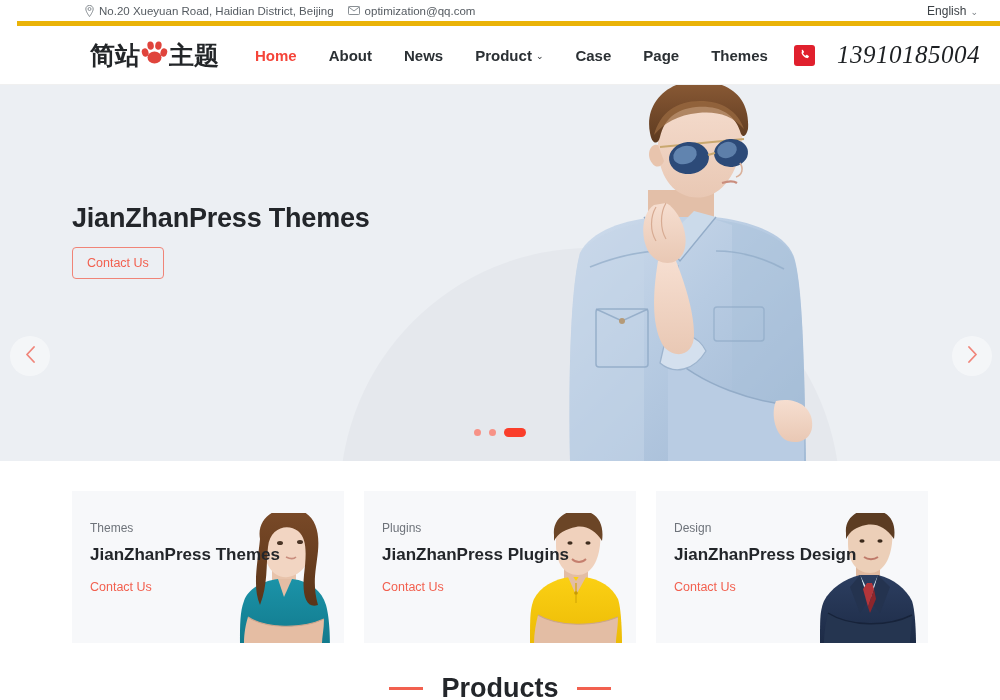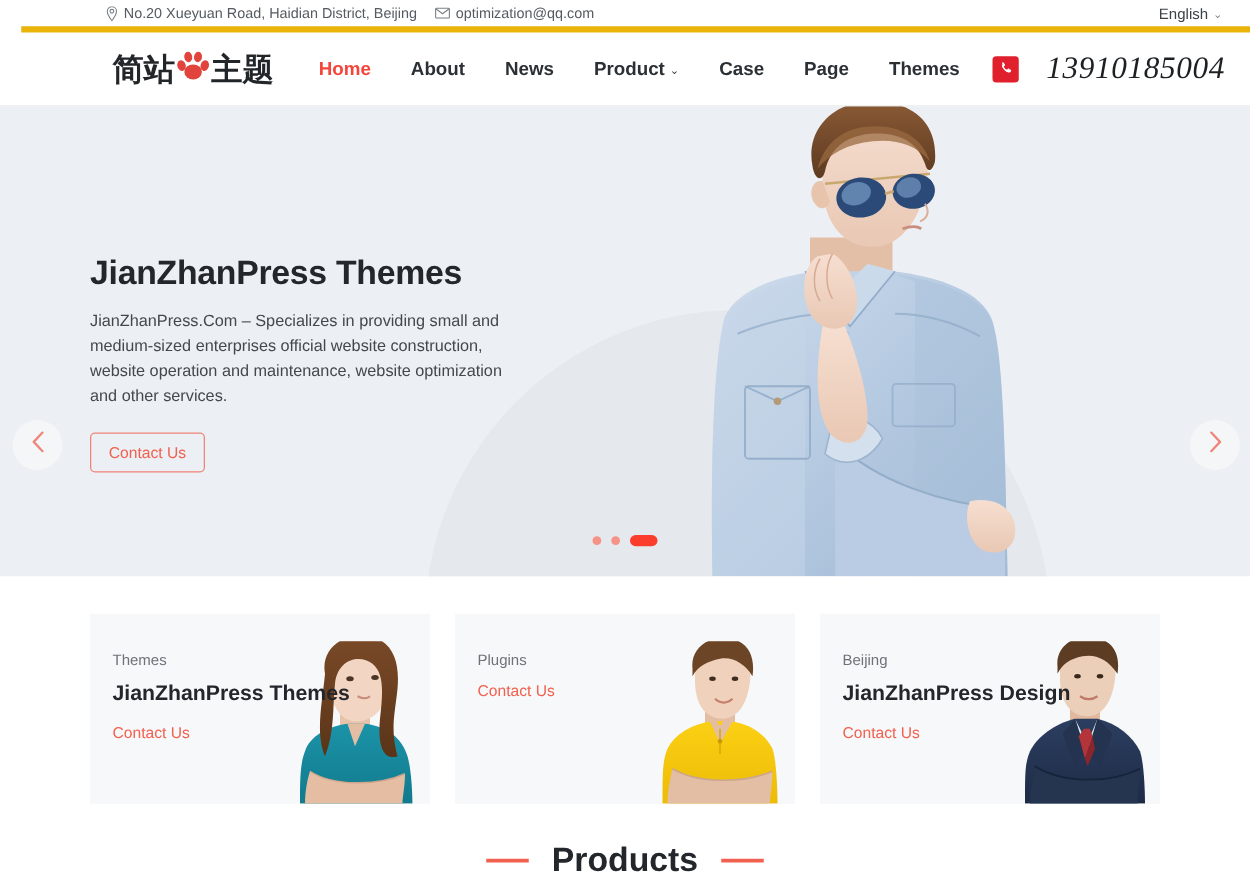--- a/index.html
+++ b/index.html
@@ -305,21 +305,20 @@
       <ellipse cx="167" cy="70" rx="12" ry="9" fill="#7ea3cc" opacity="0.65" transform="rotate(-18 167 70)"></ellipse>
       <ellipse cx="209" cy="65" rx="10" ry="8" fill="#7ea3cc" opacity="0.6" transform="rotate(-18 209 65)"></ellipse>
       <path d="M190 70 L 197 68" stroke="#c9a86f" stroke-width="2.2" fill="none"></path>
 
       <path d="M222 78 C 226 84 224 90 218 92" fill="none" stroke="#d9b09a" stroke-width="1.6"></path>
       <path d="M204 98 C 210 96 216 96 219 98" fill="none" stroke="#c98d7d" stroke-width="2.2"></path>
     </svg>
 
     <div class="hero-inner">
       <div class="hero-title">JianZhanPress Themes</div>
-      <div class="hero-desc">JianZhanPress.Com – Specializes in providing small and medium-sized enterprises official website construction, website operation and maintenance, website optimization and other services.</div>
       <button class="hero-btn">Contact Us</button>
     </div>
 
     <div class="arrow left">
       <span>
         <svg width="11" height="17" viewBox="0 0 11 17">
             <path d="M9 1 L2 8.5 L9 16" fill="none" stroke="#f0857a" stroke-width="1.8" stroke-linecap="round" stroke-linejoin="round"></path>
           </svg>
       </span>
     </div>
@@ -366,20 +365,21 @@
         <path d="M34 26 C 30 4 52 -8 70 -4 C 88 0 94 16 92 38 C 90 58 86 70 92 92 C 80 96 76 82 78 62 C 80 44 82 26 72 18 C 62 10 44 14 42 34 C 40 52 42 72 34 92 C 26 74 32 48 34 26 Z" fill="url(#hair2)"></path>
         <ellipse cx="54" cy="30" rx="3" ry="2" fill="#4a3526"></ellipse>
         <ellipse cx="74" cy="29" rx="3" ry="2" fill="#4a3526"></ellipse>
         <path d="M60 44 C 64 46 68 46 70 44" fill="none" stroke="#c98d7d" stroke-width="1.6"></path>
       </svg>
     </div>
 
     <div class="card">
       <div class="card-body">
         <div class="card-kicker">Plugins</div>
+        <div class="card-title">JianZhanPress Plugins</div>
         <a href="#" class="card-link">Contact Us</a>
       </div>
       <svg class="card-photo" viewBox="0 0 110 130" preserveAspectRatio="xMidYMax meet">
         <defs>
           <linearGradient id="yel" x1="0" y1="0" x2="0" y2="1">
               <stop offset="0%" stop-color="#fbd014"></stop>
               <stop offset="100%" stop-color="#ecbb06"></stop>
             </linearGradient>
         </defs>
         <path d="M46 50 L70 50 L70 70 L46 70 Z" fill="#e3bda4"></path>
@@ -392,21 +392,21 @@
         <path d="M38 22 C 38 6 50 -2 64 0 C 78 2 84 14 82 32 C 80 50 72 62 60 62 C 46 62 38 50 38 32 Z" fill="#f0d1bc"></path>
         <path d="M36 22 C 34 4 52 -6 68 -2 C 82 2 86 14 84 28 C 78 18 68 12 58 14 C 48 16 40 20 36 28 Z" fill="#6b4526"></path>
         <ellipse cx="52" cy="30" rx="2.6" ry="1.8" fill="#3f2d1f"></ellipse>
         <ellipse cx="70" cy="30" rx="2.6" ry="1.8" fill="#3f2d1f"></ellipse>
         <path d="M54 46 C 58 50 64 50 68 46" fill="none" stroke="#c57f6e" stroke-width="1.8"></path>
       </svg>
     </div>
 
     <div class="card">
       <div class="card-body">
-        <div class="card-kicker">Beijing</div>
+        <div class="card-kicker">Design</div>
         <div class="card-title">JianZhanPress Design</div>
         <a href="#" class="card-link">Contact Us</a>
       </div>
       <svg class="card-photo" viewBox="0 0 110 130" preserveAspectRatio="xMidYMax meet">
         <defs>
           <linearGradient id="navy" x1="0" y1="0" x2="0" y2="1">
               <stop offset="0%" stop-color="#2c3e60"></stop>
               <stop offset="100%" stop-color="#1d2b46"></stop>
             </linearGradient>
         </defs>

